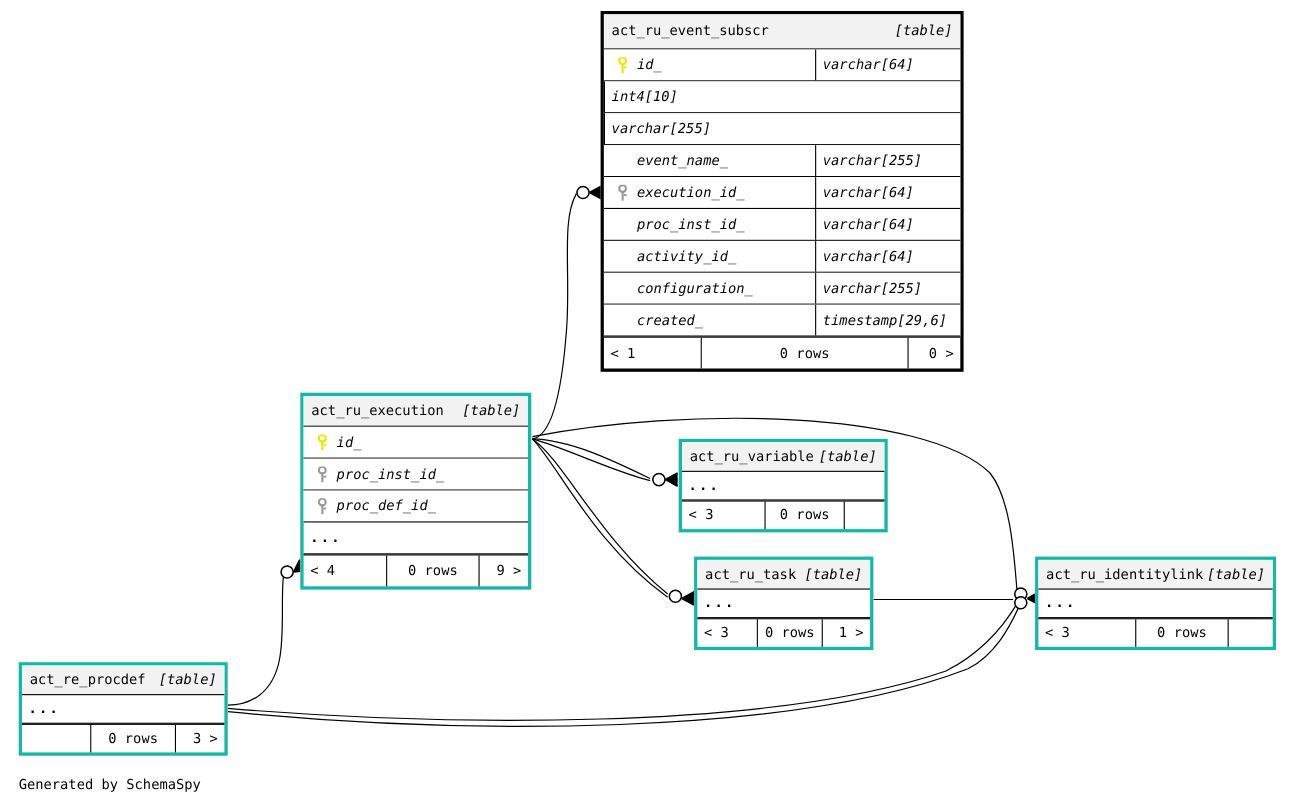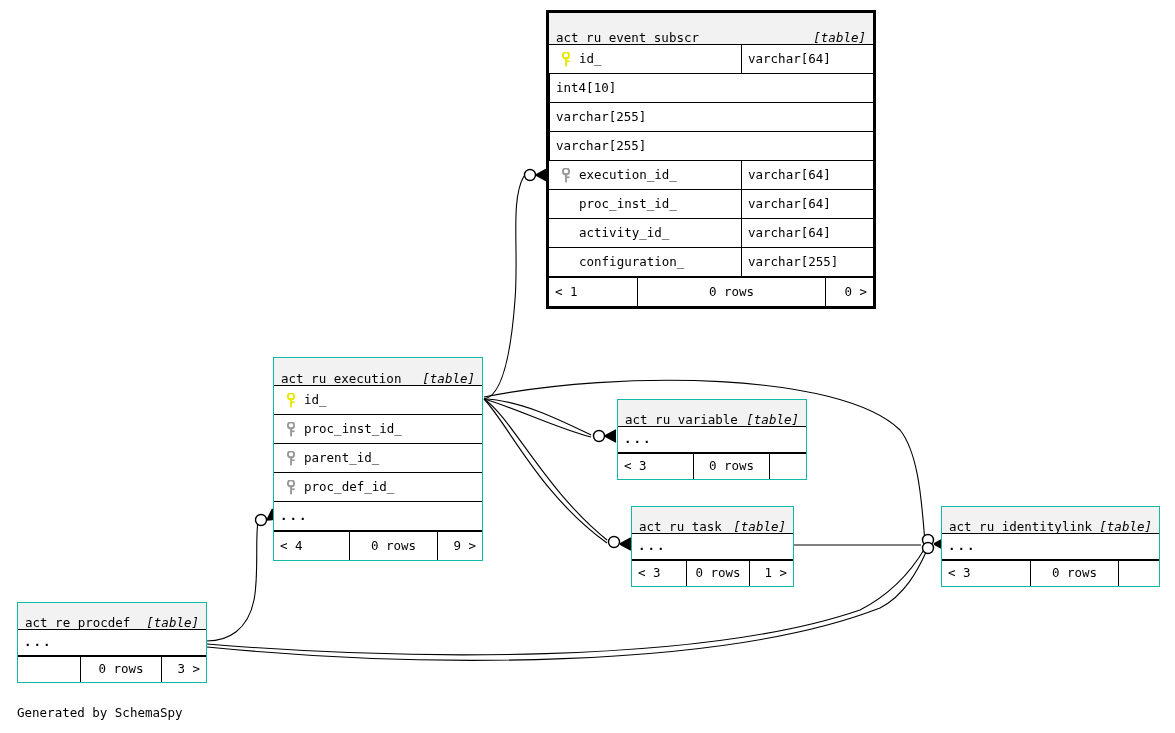--- a/index.html
+++ b/index.html
@@ -25,49 +25,50 @@
     position: absolute;
     left: 0; top: 0;
     width: 1175px;
     height: 733px;
     pointer-events: none;
   }
 
   .table-node {
     position: absolute;
     background: #ffffff;
-    border: 1px solid #14b8a6;
+    border: 3px solid #14b8a6;
     box-sizing: border-box;
     font-size: 12.5px;
     line-height: 1;
     color: #000000;
   }
   .table-node.focal {
     border: 3px solid #000000;
   }
 
   .tbl-header {
     background: #f2f2f2;
     border-bottom: 1px solid #000000;
     display: flex;
-    align-items: flex-end;
+    align-items: center;
     justify-content: space-between;
     padding: 0 7px;
     box-sizing: border-box;
     white-space: nowrap;
   }
   .tbl-name { letter-spacing: 0px; }
   .tbl-type { letter-spacing: 0px; font-style: italic; }
 
   .col-row {
     display: flex;
     align-items: stretch;
     border-bottom: 1px solid #000000;
     box-sizing: border-box;
     background: #ffffff;
+    font-style: italic;
   }
   .col-row:last-child { border-bottom: none; }
 
   .col-name {
     display: flex;
     align-items: center;
     box-sizing: border-box;
     padding-left: 6px;
     white-space: nowrap;
     overflow: hidden;
@@ -205,20 +206,24 @@
           <div class="col-type">
             <span>int4[10]</span>
           </div>
         </div>
         <div class="col-row" style="height:29px">
           <div class="col-type">
             <span>varchar[255]</span>
           </div>
         </div>
         <div class="col-row" style="height:29px">
+          <div class="col-name" style="width:192px">
+            <span class="keyslot"></span>
+            <span class="coltext">event_name_</span>
+          </div>
           <div class="col-type">
             <span>varchar[255]</span>
           </div>
         </div>
         <div class="col-row" style="height:29px">
           <div class="col-name" style="width:192px">
             <span class="keyslot">
               <svg class="key-icon" width="10" height="15" viewBox="0 0 10 15" xmlns="http://www.w3.org/2000/svg">
                 <circle cx="5" cy="3.4" r="3.1" fill="none" stroke="#999999" stroke-width="1.9"></circle>
                 <rect x="4.1" y="5.4" width="1.9" height="9" fill="#999999"></rect>
@@ -249,20 +254,29 @@
             <span>varchar[64]</span>
           </div>
         </div>
         <div class="col-row" style="height:29px">
           <div class="col-name" style="width:192px">
             <span class="keyslot"></span>
             <span class="coltext">configuration_</span>
           </div>
           <div class="col-type">
             <span>varchar[255]</span>
+          </div>
+        </div>
+        <div class="col-row" style="height:29px">
+          <div class="col-name" style="width:192px">
+            <span class="keyslot"></span>
+            <span class="coltext">created_</span>
+          </div>
+          <div class="col-type">
+            <span>timestamp[29,6]</span>
           </div>
         </div>
         <div class="footer-row" style="height:29px">
           <div class="footer-cell fc-left" style="width:88px">
             <span>&lt; 1</span>
           </div>
           <div class="footer-cell fc-center" style="flex:1 1 auto">
             <span>0 rows</span>
           </div>
           <div class="footer-cell fc-right" style="width:48px">
@@ -301,32 +315,20 @@
         </div>
         <div class="col-row" style="height:29px">
           <div class="col-name" style="width:210px">
             <span class="keyslot">
               <svg class="key-icon" width="10" height="15" viewBox="0 0 10 15" xmlns="http://www.w3.org/2000/svg">
                 <circle cx="5" cy="3.4" r="3.1" fill="none" stroke="#999999" stroke-width="1.9"></circle>
                 <rect x="4.1" y="5.4" width="1.9" height="9" fill="#999999"></rect>
                 <rect x="6" y="8.4" width="2.6" height="1.7" fill="#999999"></rect>
               </svg>
             </span>
-            <span class="coltext">parent_id_</span>
-          </div>
-        </div>
-        <div class="col-row" style="height:29px">
-          <div class="col-name" style="width:210px">
-            <span class="keyslot">
-              <svg class="key-icon" width="10" height="15" viewBox="0 0 10 15" xmlns="http://www.w3.org/2000/svg">
-                <circle cx="5" cy="3.4" r="3.1" fill="none" stroke="#999999" stroke-width="1.9"></circle>
-                <rect x="4.1" y="5.4" width="1.9" height="9" fill="#999999"></rect>
-                <rect x="6" y="8.4" width="2.6" height="1.7" fill="#999999"></rect>
-              </svg>
-            </span>
             <span class="coltext">proc_def_id_</span>
           </div>
         </div>
         <div class="ellipsis-row" style="height:29px">
           <span>...</span>
         </div>
         <div class="footer-row" style="height:29px">
           <div class="footer-cell fc-left" style="width:75px">
             <span>&lt; 4</span>
           </div>

